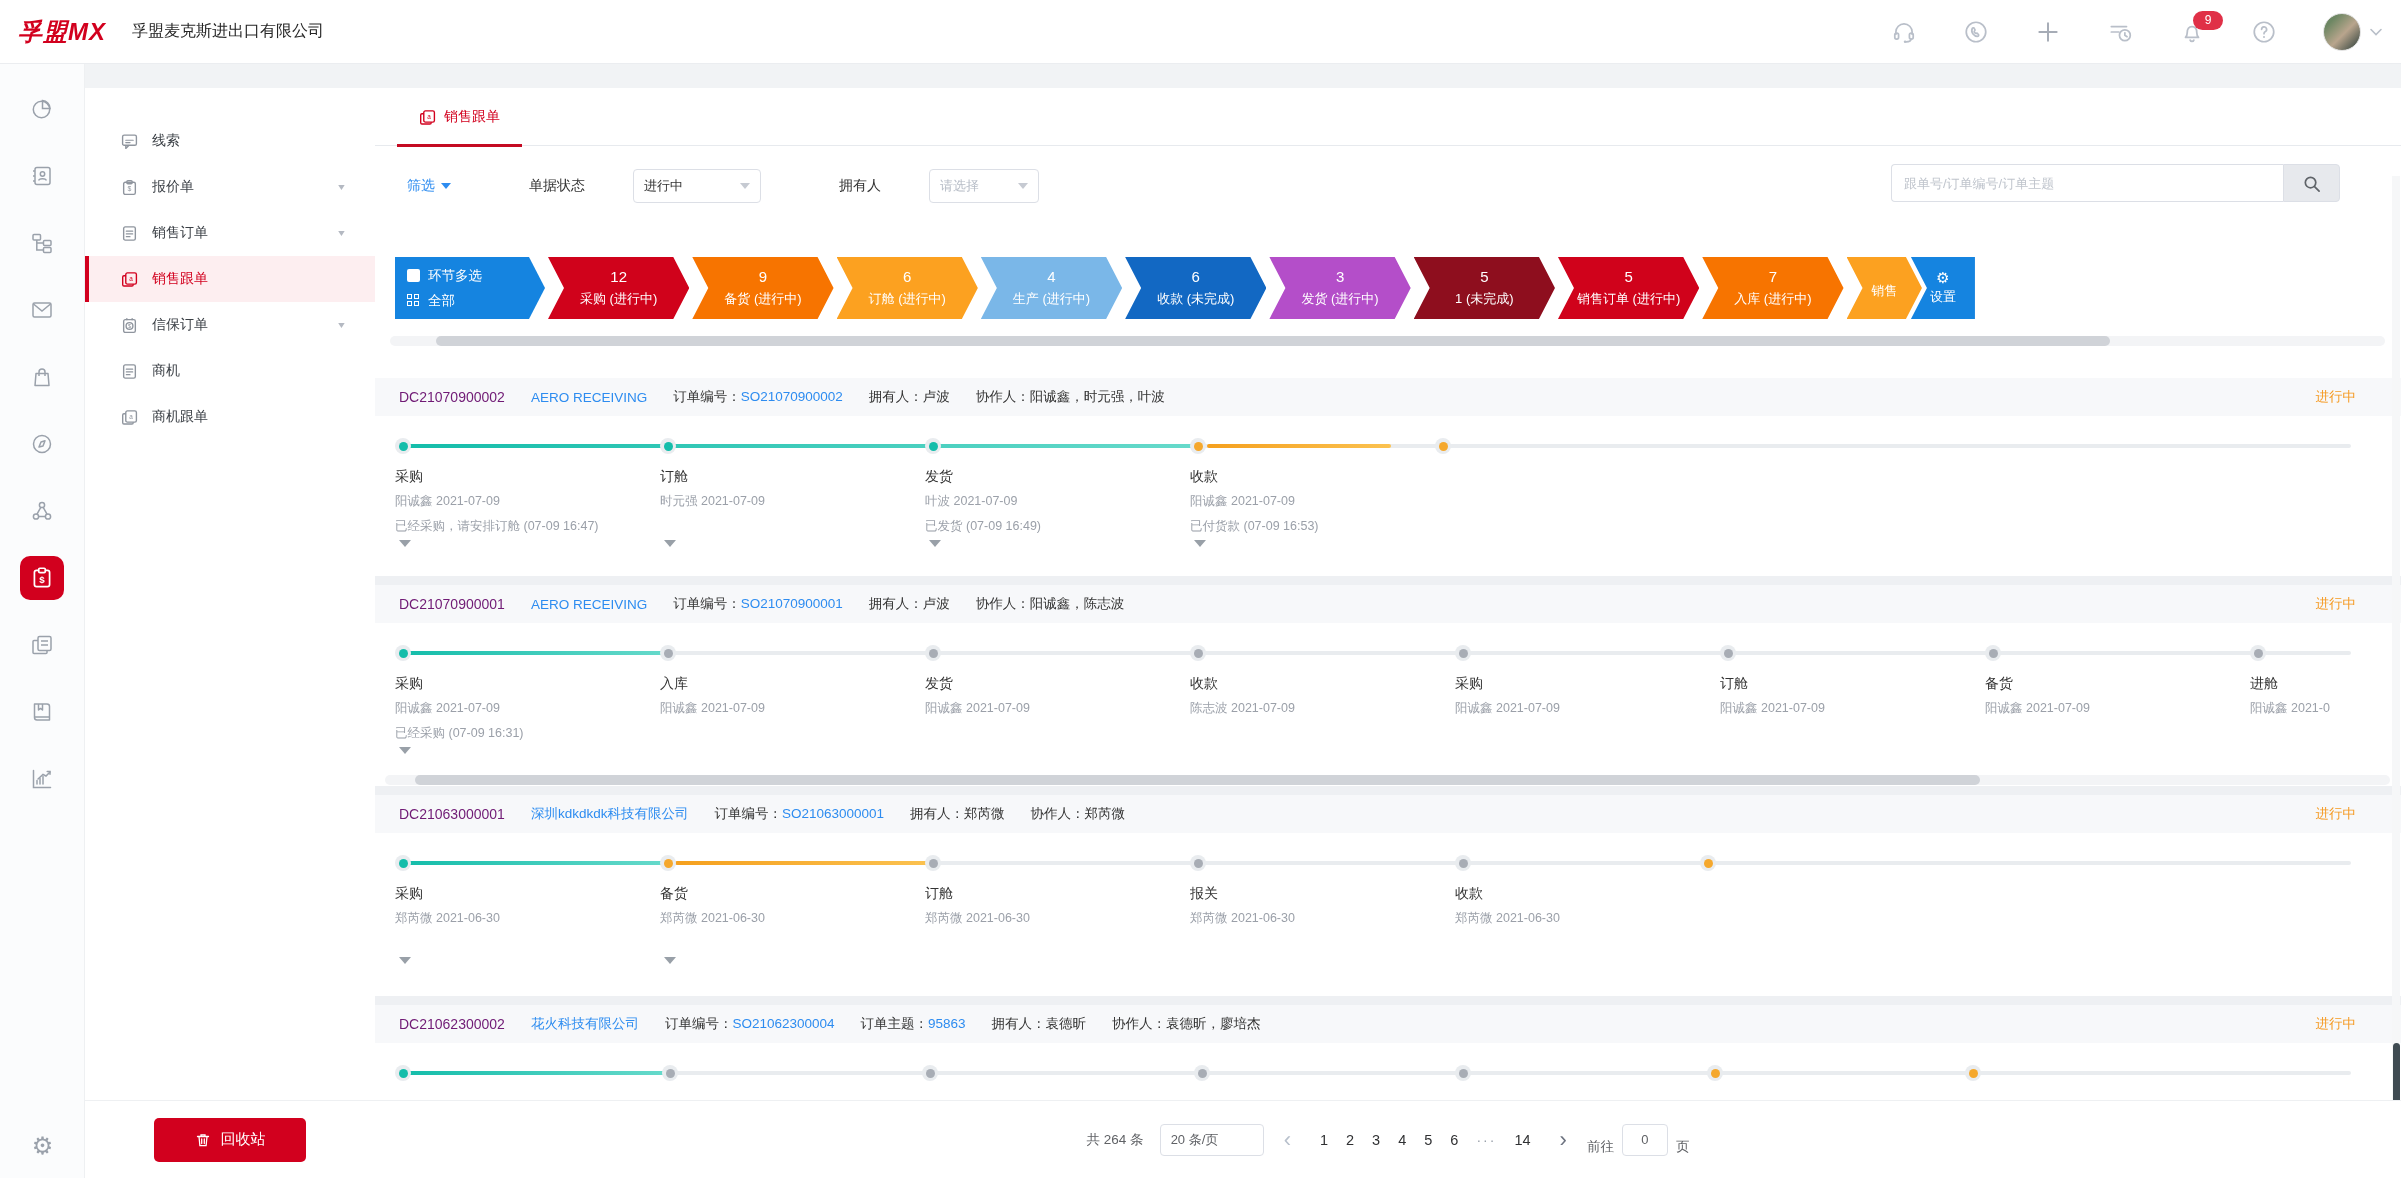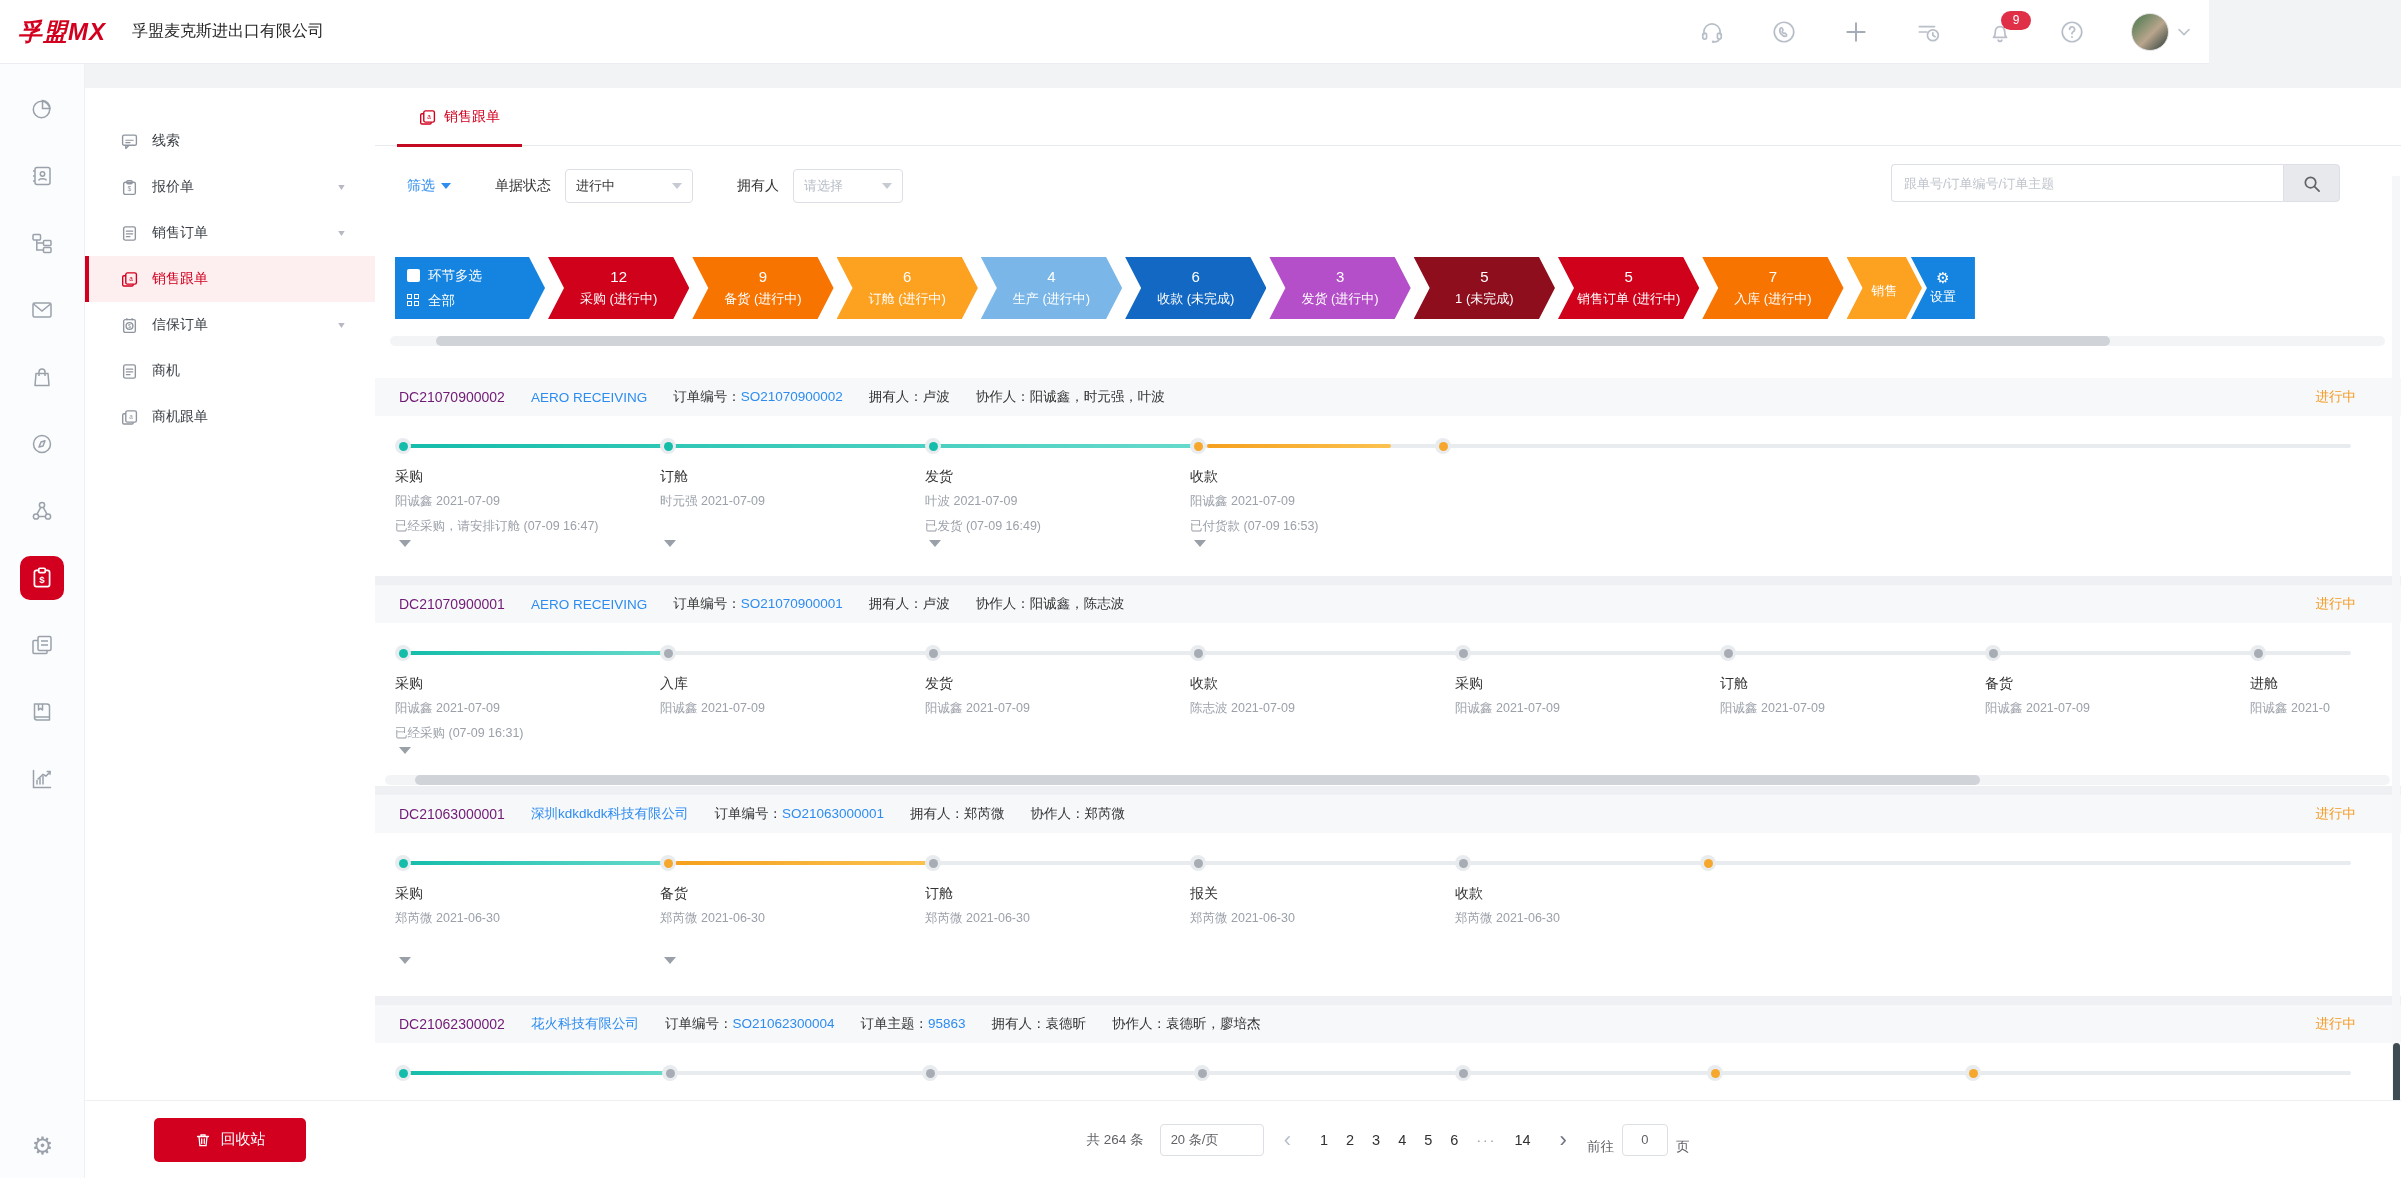--- a/index.html
+++ b/index.html
@@ -1,21 +1,21 @@
 <!DOCTYPE html>
 <html><head>
 <meta charset="utf-8">
 <style>
   * { margin:0; padding:0; box-sizing:border-box; }
   html,body { width:2401px; height:1178px; overflow:hidden; }
   body { font-family:"Liberation Sans","DejaVu Sans",sans-serif; background:#f1f3f5; color:#333; font-size:13px; }
   svg { display:block; }
 
   
-  #topbar { position:absolute; left:0; top:0; width:2209px; height:64px; background:#fff; border-bottom:1px solid #ebedf0; display:flex; align-items:center; z-index:30; }
+  #topbar { position:absolute; left:0; top:0; width:2401px; height:64px; background:#fff; border-bottom:1px solid #ebedf0; display:flex; align-items:center; z-index:30; }
   .logo { font-size:24px; font-weight:bold; color:#d2001e; margin-left:18px; letter-spacing:1px; font-style:italic; }
   .company { font-size:16px; color:#262626; margin-left:26px; }
   .top-right { position:absolute; right:18px; top:0; height:64px; display:flex; align-items:center; gap:46px; }
   .tico { width:26px; height:26px; position:relative; cursor:pointer; }
   .badge { position:absolute; top:-8px; left:14px; background:#e03047; color:#fff; border-radius:10px; min-width:30px; height:19px; line-height:19px; text-align:center; font-size:12px; padding:0 4px; }
   .avatar { width:38px; height:38px; border-radius:50%; background:linear-gradient(135deg,#6d8763 20%,#b9a58d 55%,#47524a 90%); border:1px solid #e2e2e2; }
   .avatar-wrap { display:flex; align-items:center; gap:8px; }
 
   
   #rail { position:absolute; left:0; top:64px; width:85px; height:1114px; background:#fbfcfd; border-right:1px solid #eef0f2; display:flex; flex-direction:column; align-items:center; z-index:20; }
@@ -33,21 +33,21 @@
   #recycle-zone { position:absolute; left:0; bottom:0; width:290px; height:78px; border-top:1px solid #eef0f2; display:flex; align-items:center; justify-content:center; }
   #recycle-btn { width:152px; height:44px; background:#d2001e; color:#fff; border:none; border-radius:5px; font-size:15px; display:flex; align-items:center; justify-content:center; gap:10px; cursor:pointer; }
 
   
   #main { position:absolute; left:375px; top:88px; width:2026px; height:1090px; background:#fff; }
   #tabbar { position:absolute; left:0; top:0; width:2026px; height:58px; border-bottom:1px solid #e7eaee; }
   .tab { position:absolute; left:22px; top:0; height:58px; display:flex; align-items:center; gap:8px; padding:0 22px; color:#d2001e; font-size:14px; cursor:pointer; }
   .tab::after { content:""; position:absolute; left:0; bottom:-1px; width:100%; height:3px; background:#c40a22; }
 
   
-  #filterrow { position:absolute; left:0; top:76px; width:2026px; height:44px; display:flex; align-items:center; padding-left:32px; }
+  #filterrow { position:absolute; left:0; top:76px; width:2026px; height:44px; display:flex; align-items:center; padding-left:32px;gap:34px; }
   .flt-link { color:#2d8cf0; font-size:14px; display:flex; align-items:center; gap:6px; cursor:pointer; }
   .caret-down { width:0; height:0; border:5px solid transparent; border-top:6px solid #2d8cf0; margin-top:5px; }
   .flt-label { margin-left:44px; margin-right:14px; font-size:14px; color:#333; }
   .select { width:128px; height:34px; border:1px solid #dcdfe6; border-radius:4px; display:flex; align-items:center; justify-content:space-between; padding:0 10px; cursor:pointer; background:#fff; }
   .select .sel-val { font-size:13px; color:#333; }
   .select .sel-val.ph { color:#b6bcc6; }
   .select .sel-caret { width:0; height:0; border:5px solid transparent; border-top:6px solid #c6cad2; margin-top:5px; }
   #searchgroup { position:absolute; right:61px; top:76px; height:38px; display:flex; }
   #searchinput { width:392px; height:38px; border:1px solid #dcdfe6; border-right:none; border-radius:4px 0 0 4px; padding:0 12px; font-size:13px; color:#333; outline:none; }
   #searchinput::placeholder { color:#bfc4cc; }

